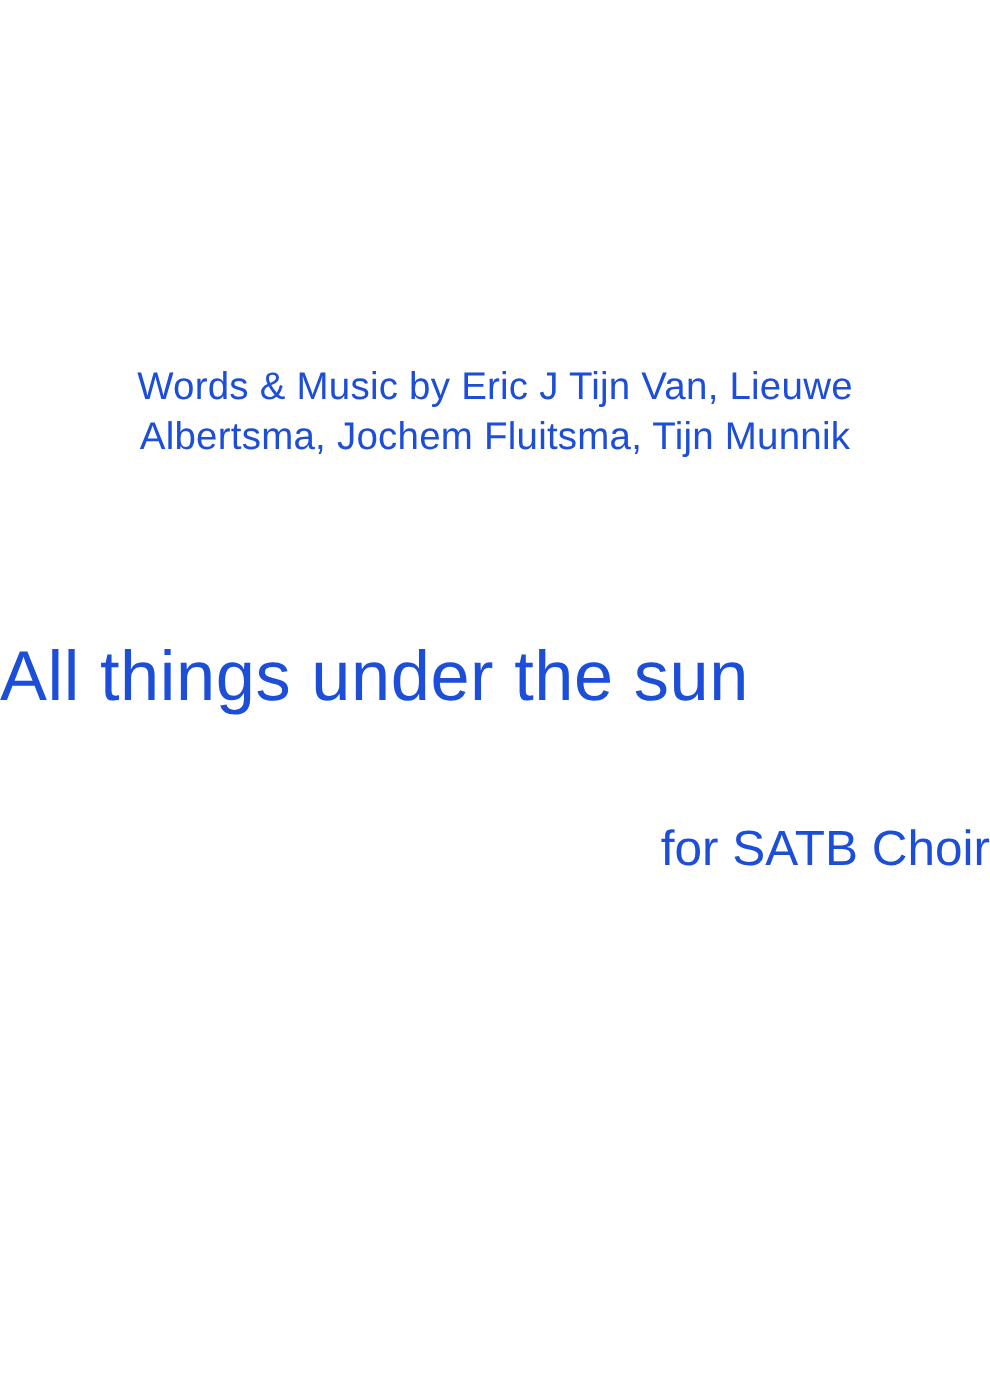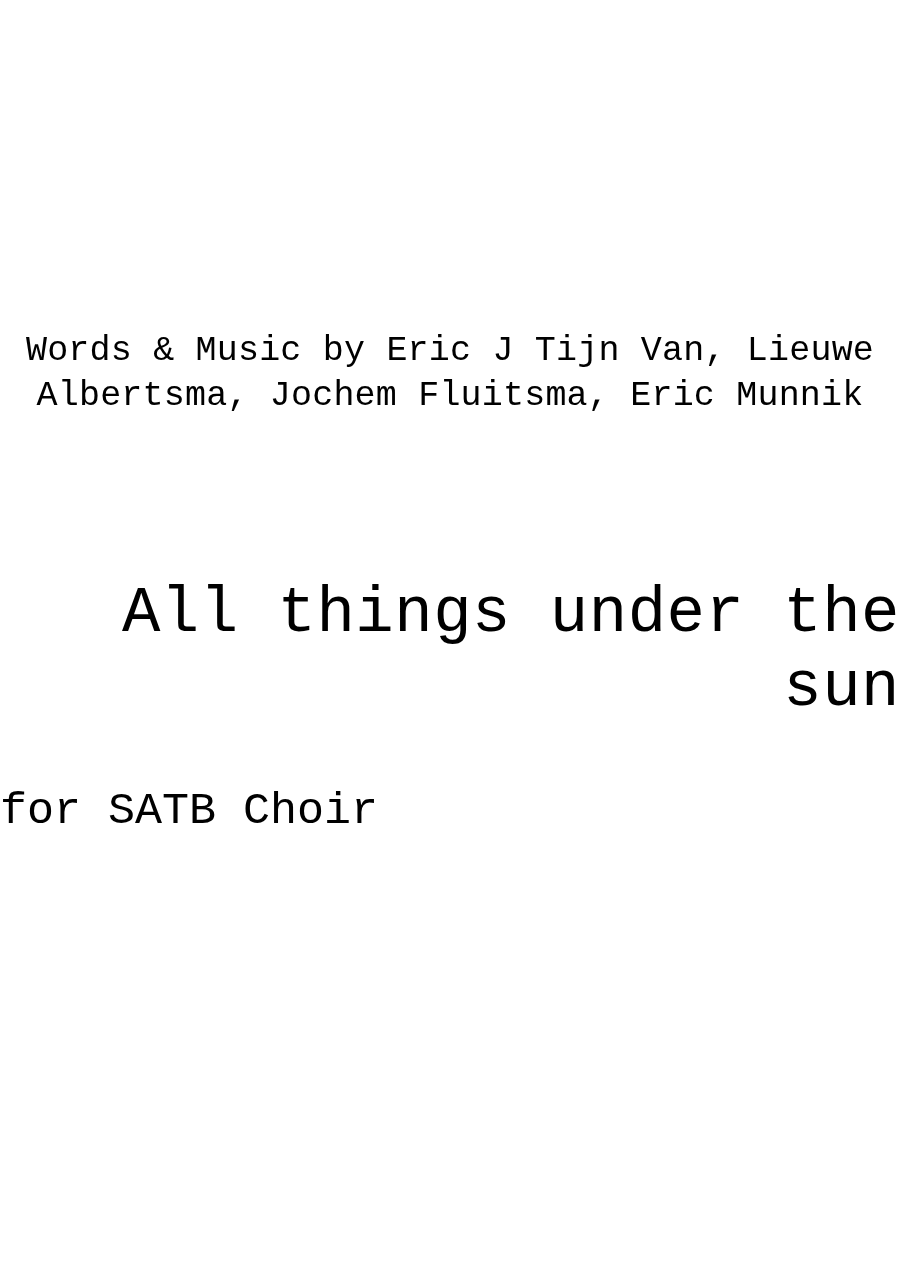--- a/index.html
+++ b/index.html
@@ -5,63 +5,63 @@
   html, body {
     margin: 0;
     padding: 0;
     background: #ffffff;
   }
   .sheet {
     position: relative;
     width: 900px;
     height: 1271px;
     background: #ffffff;
-    color: #000000;
-    font-family: Liberation Mono, monospace;
+    color: #1d4ed8;
+    font-family: Liberation Sans, sans-serif;
     overflow: hidden;
   }
   .credits {
     position: absolute;
     top: 329px;
     left: 0;
     width: 100%;
     text-align: center;
     font-size: 35px;
     line-height: 45px;
     letter-spacing: 0.2px;
   }
   .title {
     position: absolute;
     top: 578px;
     left: 0;
     width: 100%;
-    text-align: right;
+    text-align: left;
     font-size: 64px;
     font-weight: normal;
     line-height: 1.15;
     margin: 0;
     letter-spacing: 0.5px;
   }
   .subtitle {
     position: absolute;
-    top: 786px;
+    top: 745px;
     left: 0;
     width: 100%;
-    text-align: left;
+    text-align: right;
     font-size: 45px;
     line-height: 1.15;
   }
 </style>
 </head>
 <body>
 
 <div class="sheet">
 
   <div class="credits">
     <div class="credit-line">Words &amp; Music by Eric J Tijn Van, Lieuwe</div>
-    <div class="credit-line">Albertsma, Jochem Fluitsma, Eric Munnik</div>
+    <div class="credit-line">Albertsma, Jochem Fluitsma, Tijn Munnik</div>
   </div>
 
   <h1 class="title">All things under the sun</h1>
 
   <div class="subtitle">for SATB Choir</div>
 
 </div>
 
 </body></html>

